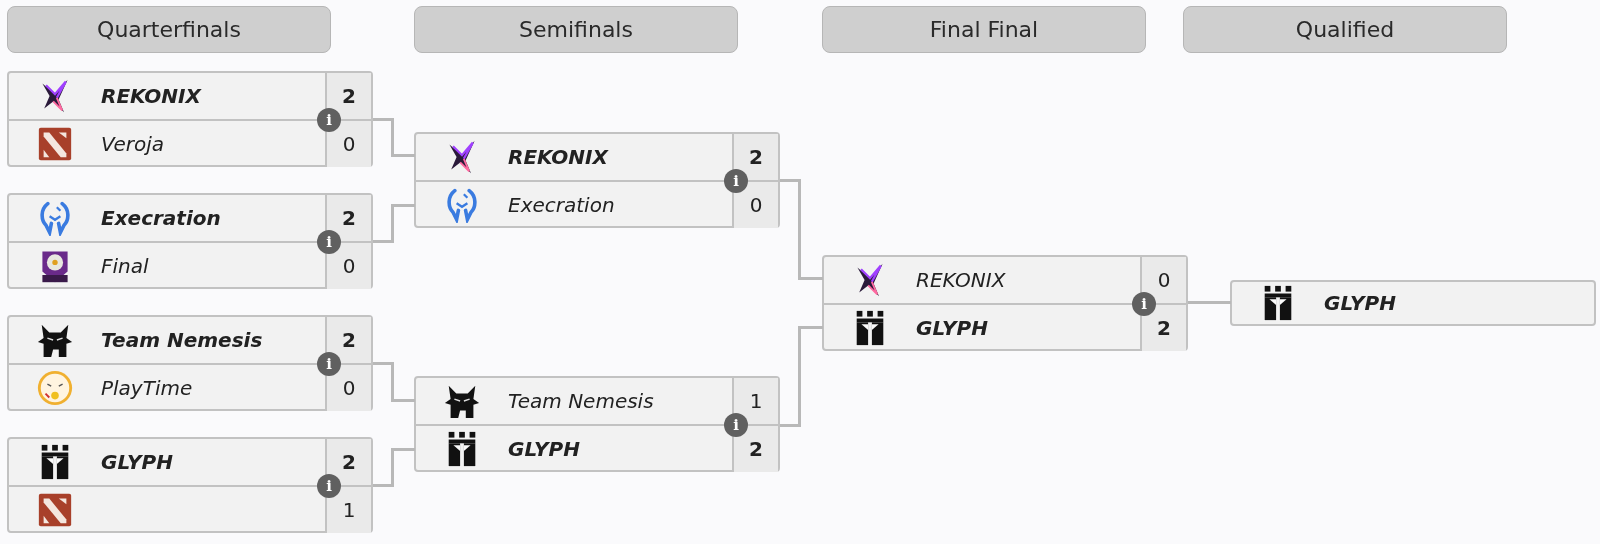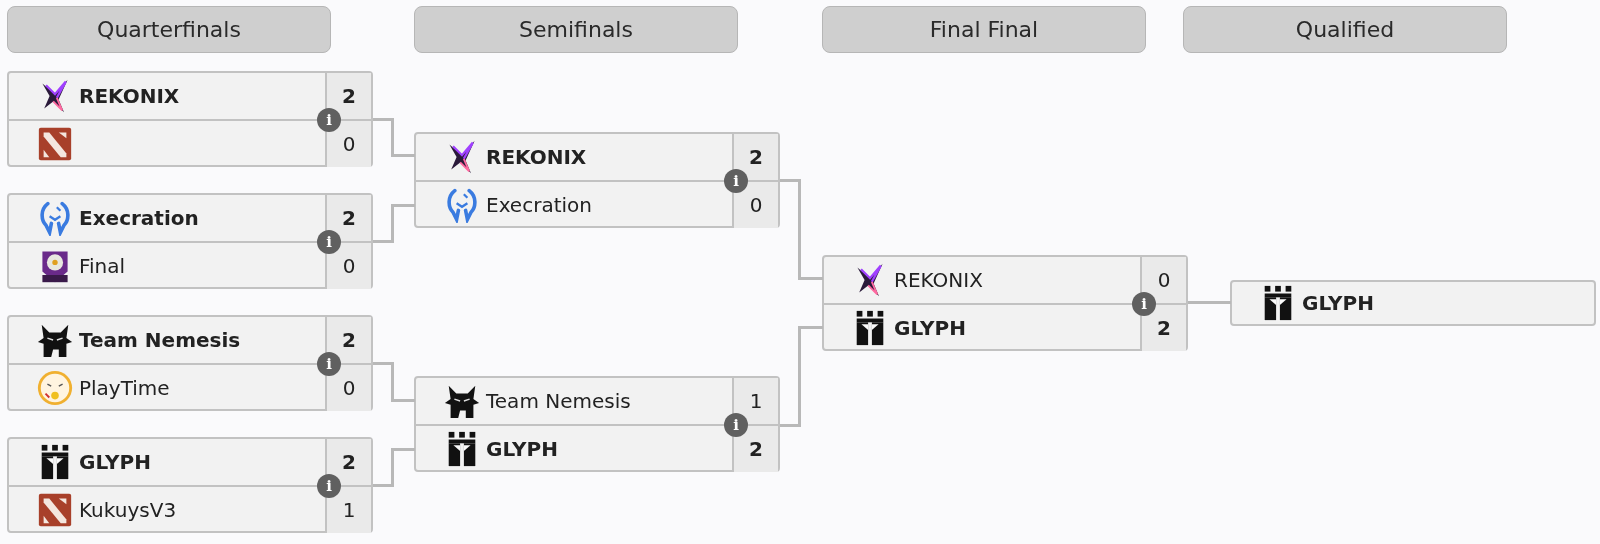--- a/index.html
+++ b/index.html
@@ -4,21 +4,21 @@
 <style>
   html,body{margin:0;padding:0;}
   body{width:1600px;height:544px;background:#fafafc;position:relative;overflow:hidden;font-family:"DejaVu Sans","Liberation Sans",sans-serif;color:#222;}
   .hdr{position:absolute;top:6px;height:47px;width:324px;background:#cfcfcf;border:1px solid #b6b6b6;border-radius:8px;box-sizing:border-box;display:flex;align-items:center;justify-content:center;font-size:22px;color:#2a2a2a;}
   .match{position:absolute;width:366px;height:96px;box-sizing:border-box;border:2px solid #c2c2c2;border-radius:4px;background:#f2f2f2;}
   .row{position:absolute;left:0;right:0;height:46px;display:flex;align-items:center;}
   .row.top{top:0;}
   .row.bot{top:48px;}
   .divider{position:absolute;left:0;right:0;top:46px;height:2px;background:#c2c2c2;}
   .logo{width:48px;height:38px;margin-left:22px;display:flex;align-items:center;justify-content:center;}
-  .name{font-size:20px;flex:1;white-space:nowrap;}
+  .name{margin-left:22px;font-size:20px;flex:1;white-space:nowrap;font-style:italic;}
   .name.win{font-weight:bold;}
   .score{position:absolute;right:0;top:0;bottom:0;width:44px;border-left:2px solid #c2c2c2;background:#eaeaea;display:flex;align-items:center;justify-content:center;font-size:20px;}
   .score.win{font-weight:bold;}
   .info{position:absolute;right:30px;top:35px;width:24px;height:24px;border-radius:50%;background:#606060;color:#fff;font-weight:bold;font-family:"DejaVu Serif",serif;font-size:15px;display:flex;align-items:center;justify-content:center;z-index:3;}
   .qual{position:absolute;width:366px;height:46px;box-sizing:border-box;border:2px solid #c2c2c2;border-radius:4px;background:#f2f2f2;display:flex;align-items:center;}
   .line{position:absolute;background:#b8b8b8;z-index:1;}
 </style>
 </head>
 <body>
 
@@ -110,20 +110,21 @@
     <div class="name win">REKONIX</div>
     <div class="score win">2</div>
   </div>
   <div class="divider"></div>
   <div class="row bot">
     <div class="logo">
         <svg width="38" height="38">
           <use href="#dota"></use>
         </svg>
       </div>
+    <div class="name">Veroja</div>
     <div class="score">0</div>
   </div>
   <div class="info">i</div>
 </div>
 
 <div class="match" style="left:7px;top:193px;">
   <div class="row top">
     <div class="logo">
         <svg width="36" height="36">
           <use href="#execration"></use>
@@ -178,21 +179,20 @@
     <div class="name win">GLYPH</div>
     <div class="score win">2</div>
   </div>
   <div class="divider"></div>
   <div class="row bot">
     <div class="logo">
         <svg width="38" height="38">
           <use href="#dota"></use>
         </svg>
       </div>
-    <div class="name">KukuysV3</div>
     <div class="score">1</div>
   </div>
   <div class="info">i</div>
 </div>
 
 <div class="match" style="left:414px;top:132px;">
   <div class="row top">
     <div class="logo">
         <svg width="36" height="36">
           <use href="#rekonix"></use>

